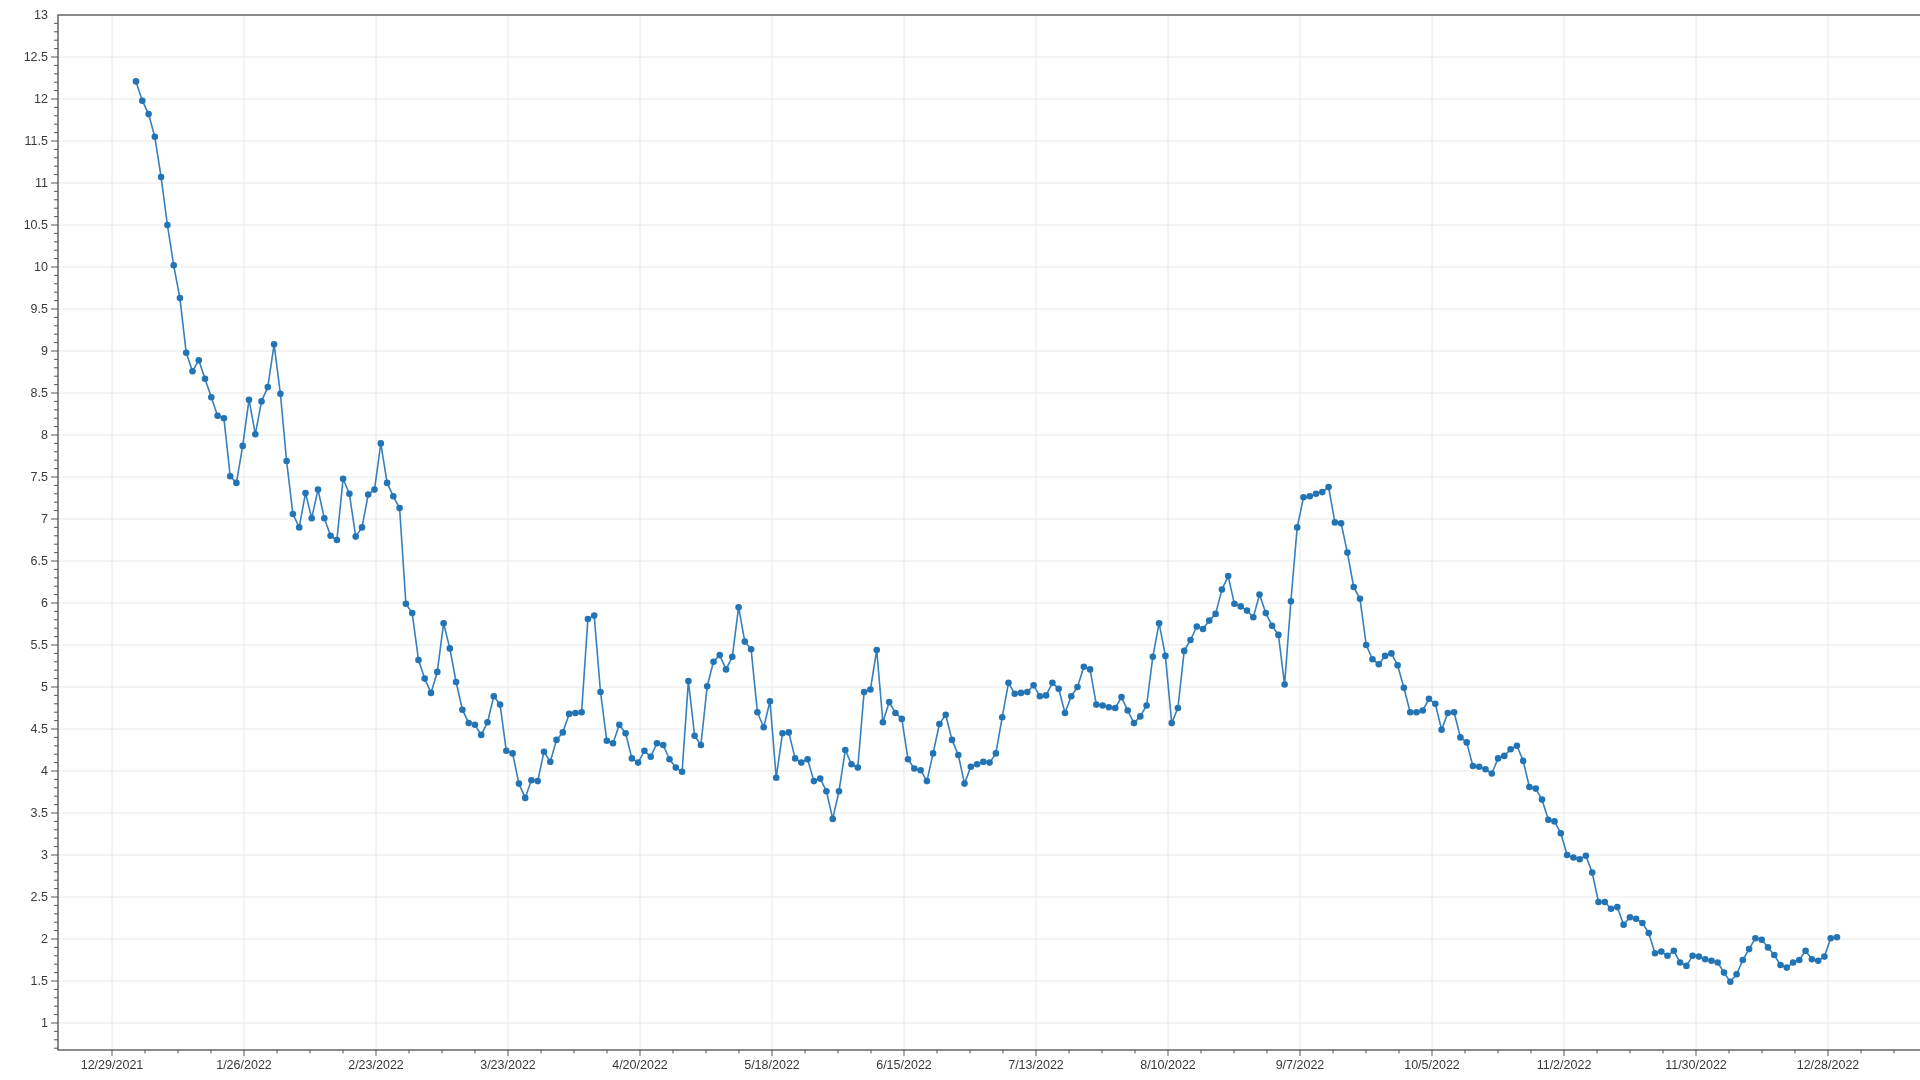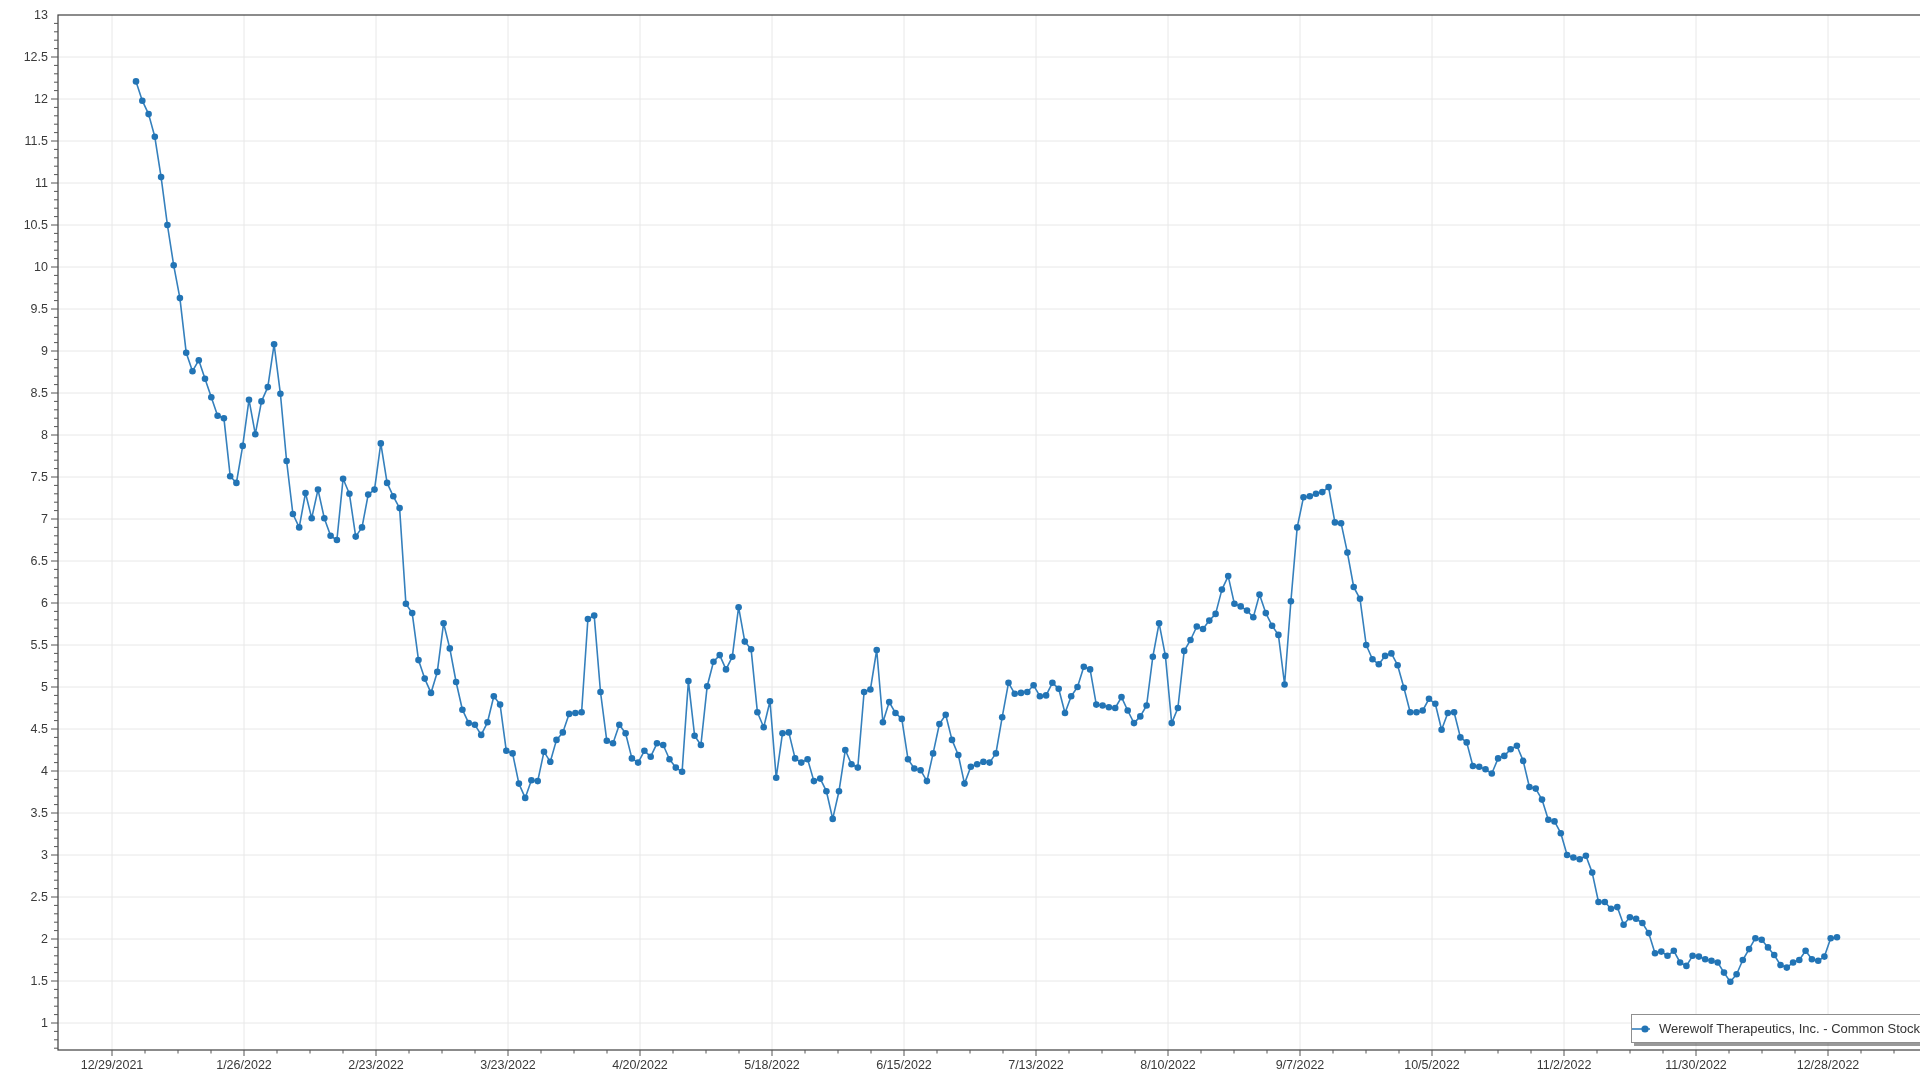--- a/index.html
+++ b/index.html
@@ -578,20 +578,13 @@
           <circle cx="1789.6" cy="950.8" r="3.3" fill="#2274b5"></circle>
           <circle cx="1795.9" cy="959.2" r="3.3" fill="#2274b5"></circle>
           <circle cx="1802.2" cy="960.8" r="3.3" fill="#2274b5"></circle>
           <circle cx="1808.4" cy="956.6" r="3.3" fill="#2274b5"></circle>
           <circle cx="1814.7" cy="938.2" r="3.3" fill="#2274b5"></circle>
           <circle cx="1821.0" cy="937.3" r="3.3" fill="#2274b5"></circle>
         </g>
       </g>
     </svg>
 
-  <div id="legend-box" style="border-color: rgb(143, 143, 143);">
-    <svg width="26" height="10">
-      <line id="legend-line" x1="0" y1="5" x2="26" y2="5" stroke-width="1.6" stroke="#3580bd"></line>
-      <circle id="legend-dot" cx="13" cy="5" r="3.6" fill="#2274b5"></circle>
-    </svg>
-    <span class="legend-label">Werewolf Therapeutics, Inc. - Common Stock</span>
-  </div>
 </div>
 
 </body></html>

